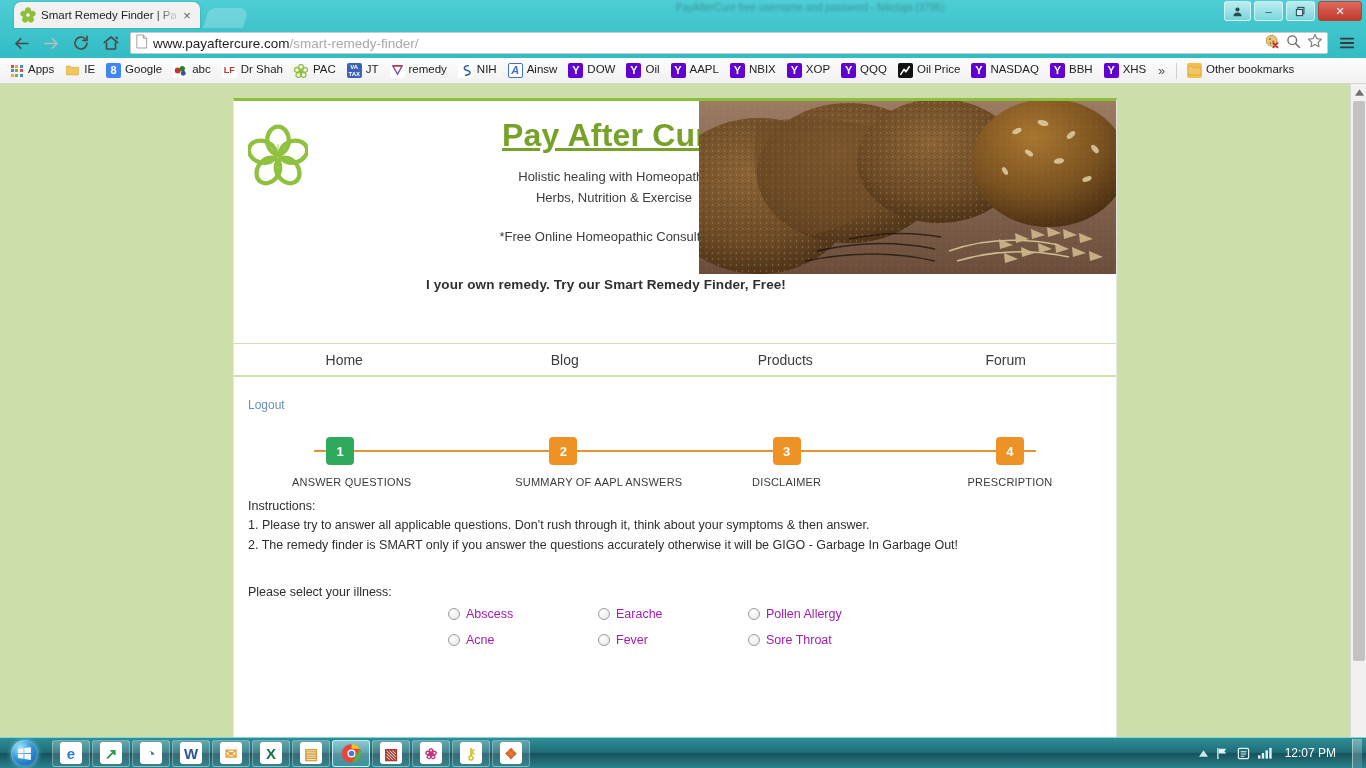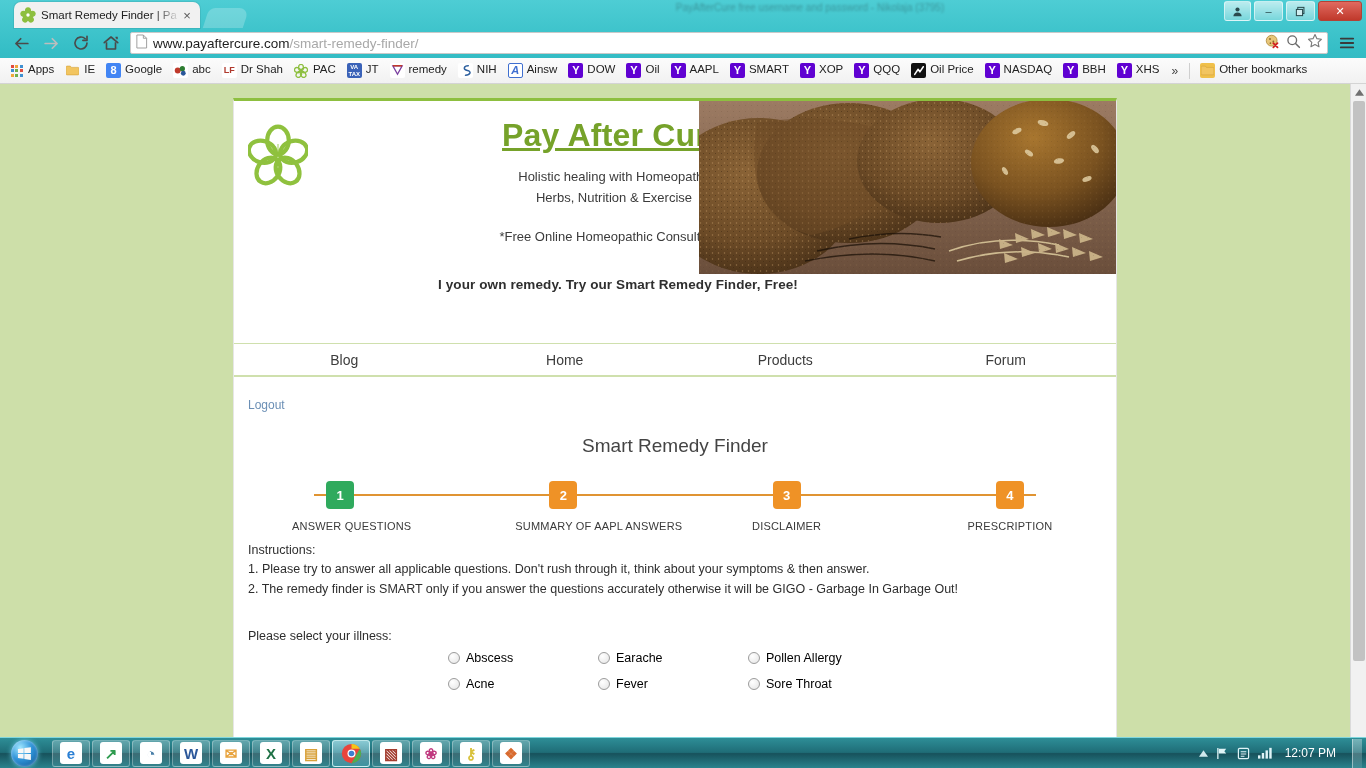--- a/index.html
+++ b/index.html
@@ -111,21 +111,21 @@
     position: absolute; left: 130px; top: 14px; width: 500px; text-align: center;
   }
   .brand-title {
     font-size: 32px; font-weight: bold; color: #76a22a;
     text-decoration: underline; letter-spacing: .2px; line-height: 1.25;
     cursor: pointer;
   }
   .brand-sub { font-size: 13px; color: #3b3b3b; margin-top: 12px; line-height: 1.6; }
   .brand-note { font-size: 13px; color: #3b3b3b; margin-top: 20px; }
   .marquee {
-    position: absolute; left: 104px; top: 176px; width: 560px; text-align: center;
+    position: absolute; left: 92px; top: 176px; width: 560px; text-align: center;
     font-size: 13.5px; font-weight: bold; color: #2f2f2f; letter-spacing: .1px;
   }
   .hero-photo {
     position: absolute; right: 0; top: 0; width: 417px; height: 173px;
     overflow: hidden; background: #5c3a1d;
   }
   .hero-photo svg { display: block; width: 100%; height: 100%; }
 
   .nav {
     display: flex; height: 34px; border-top: 1px solid #cfe0ad; border-bottom: 2px solid #cfe0ad;
@@ -154,21 +154,21 @@
   .step-lbl { margin-top: 11px; font-size: 11px; color: #3a3a3a; letter-spacing: .2px; white-space: nowrap; }
 
   .instructions { margin-top: 6px; font-size: 12.5px; color: #2e2e2e; line-height: 1.55; }
   .instructions .ln { white-space: nowrap; }
 
   .select-illness { margin-top: 30px; font-size: 12.5px; color: #2e2e2e; }
   .illness-grid {
     margin-top: 8px; display: grid; grid-template-columns: 150px 150px 160px;
     justify-content: start; padding-left: 200px; row-gap: 12px;
   }
-  .opt { display: flex; align-items: center; gap: 6px; font-size: 12.5px; color: #000000; cursor: pointer; }
+  .opt { display: flex; align-items: center; gap: 6px; font-size: 12.5px; color: #a21caf; cursor: pointer; }
   .radio {
     width: 12px; height: 12px; flex: 0 0 12px; border-radius: 50%;
     border: 1px solid #9c9c9c; background: radial-gradient(circle at 35% 32%, #fff 0%, #ececec 70%, #d9d9d9 100%);
   }
 
   
   .scrollbar {
     position: absolute; right: 0; top: 84px; width: 16px; height: 653px;
     background: #f1f1f1; border-left: 1px solid #dadada;
   }
@@ -417,21 +417,21 @@
           <span class="bm">
             <span class="bm-ico" style="background: rgb(96, 1, 210); font-size: 11px;">Y</span>
             <span class="bm-lbl">Oil</span>
           </span>
           <span class="bm">
             <span class="bm-ico" style="background: rgb(96, 1, 210); font-size: 11px;">Y</span>
             <span class="bm-lbl">AAPL</span>
           </span>
           <span class="bm">
             <span class="bm-ico" style="background: rgb(96, 1, 210); font-size: 11px;">Y</span>
-            <span class="bm-lbl">SMART</span>
+            <span class="bm-lbl">NBIX</span>
           </span>
           <span class="bm">
             <span class="bm-ico" style="background: rgb(96, 1, 210); font-size: 11px;">Y</span>
             <span class="bm-lbl">XOP</span>
           </span>
           <span class="bm">
             <span class="bm-ico" style="background: rgb(96, 1, 210); font-size: 11px;">Y</span>
             <span class="bm-lbl">QQQ</span>
           </span>
           <span class="bm">
@@ -562,30 +562,29 @@
               <path d="M118 150 q60 -14 118 -2"></path>
               <path d="M106 160 q70 -14 130 0"></path>
               <path d="M150 138 q48 -10 92 -2"></path>
             </g>
             <rect width="417" height="173" fill="url(#speck)" opacity=".3"></rect>
           </svg>
         </div>
       </div>
 
       <div class="nav">
+        <div class="nav-item">Home</div>
         <div class="nav-item">Blog</div>
-        <div class="nav-item">Home</div>
         <div class="nav-item">Products</div>
         <div class="nav-item">Forum</div>
       </div>
 
       <div class="content">
         <a class="logout-link">Logout</a>
 
-        <h1 class="page-title">Smart Remedy Finder</h1>
 
         <div class="stepper">
           <div class="step-line"></div>
           <div class="steps" id="steps-row">
               <div class="step">
                 <div class="step-box" style="background: rgb(47, 170, 93);">1</div>
                 <div class="step-lbl">ANSWER QUESTIONS</div>
               </div>
               <div class="step">
                 <div class="step-box" style="background: rgb(239, 146, 38);">2</div>

